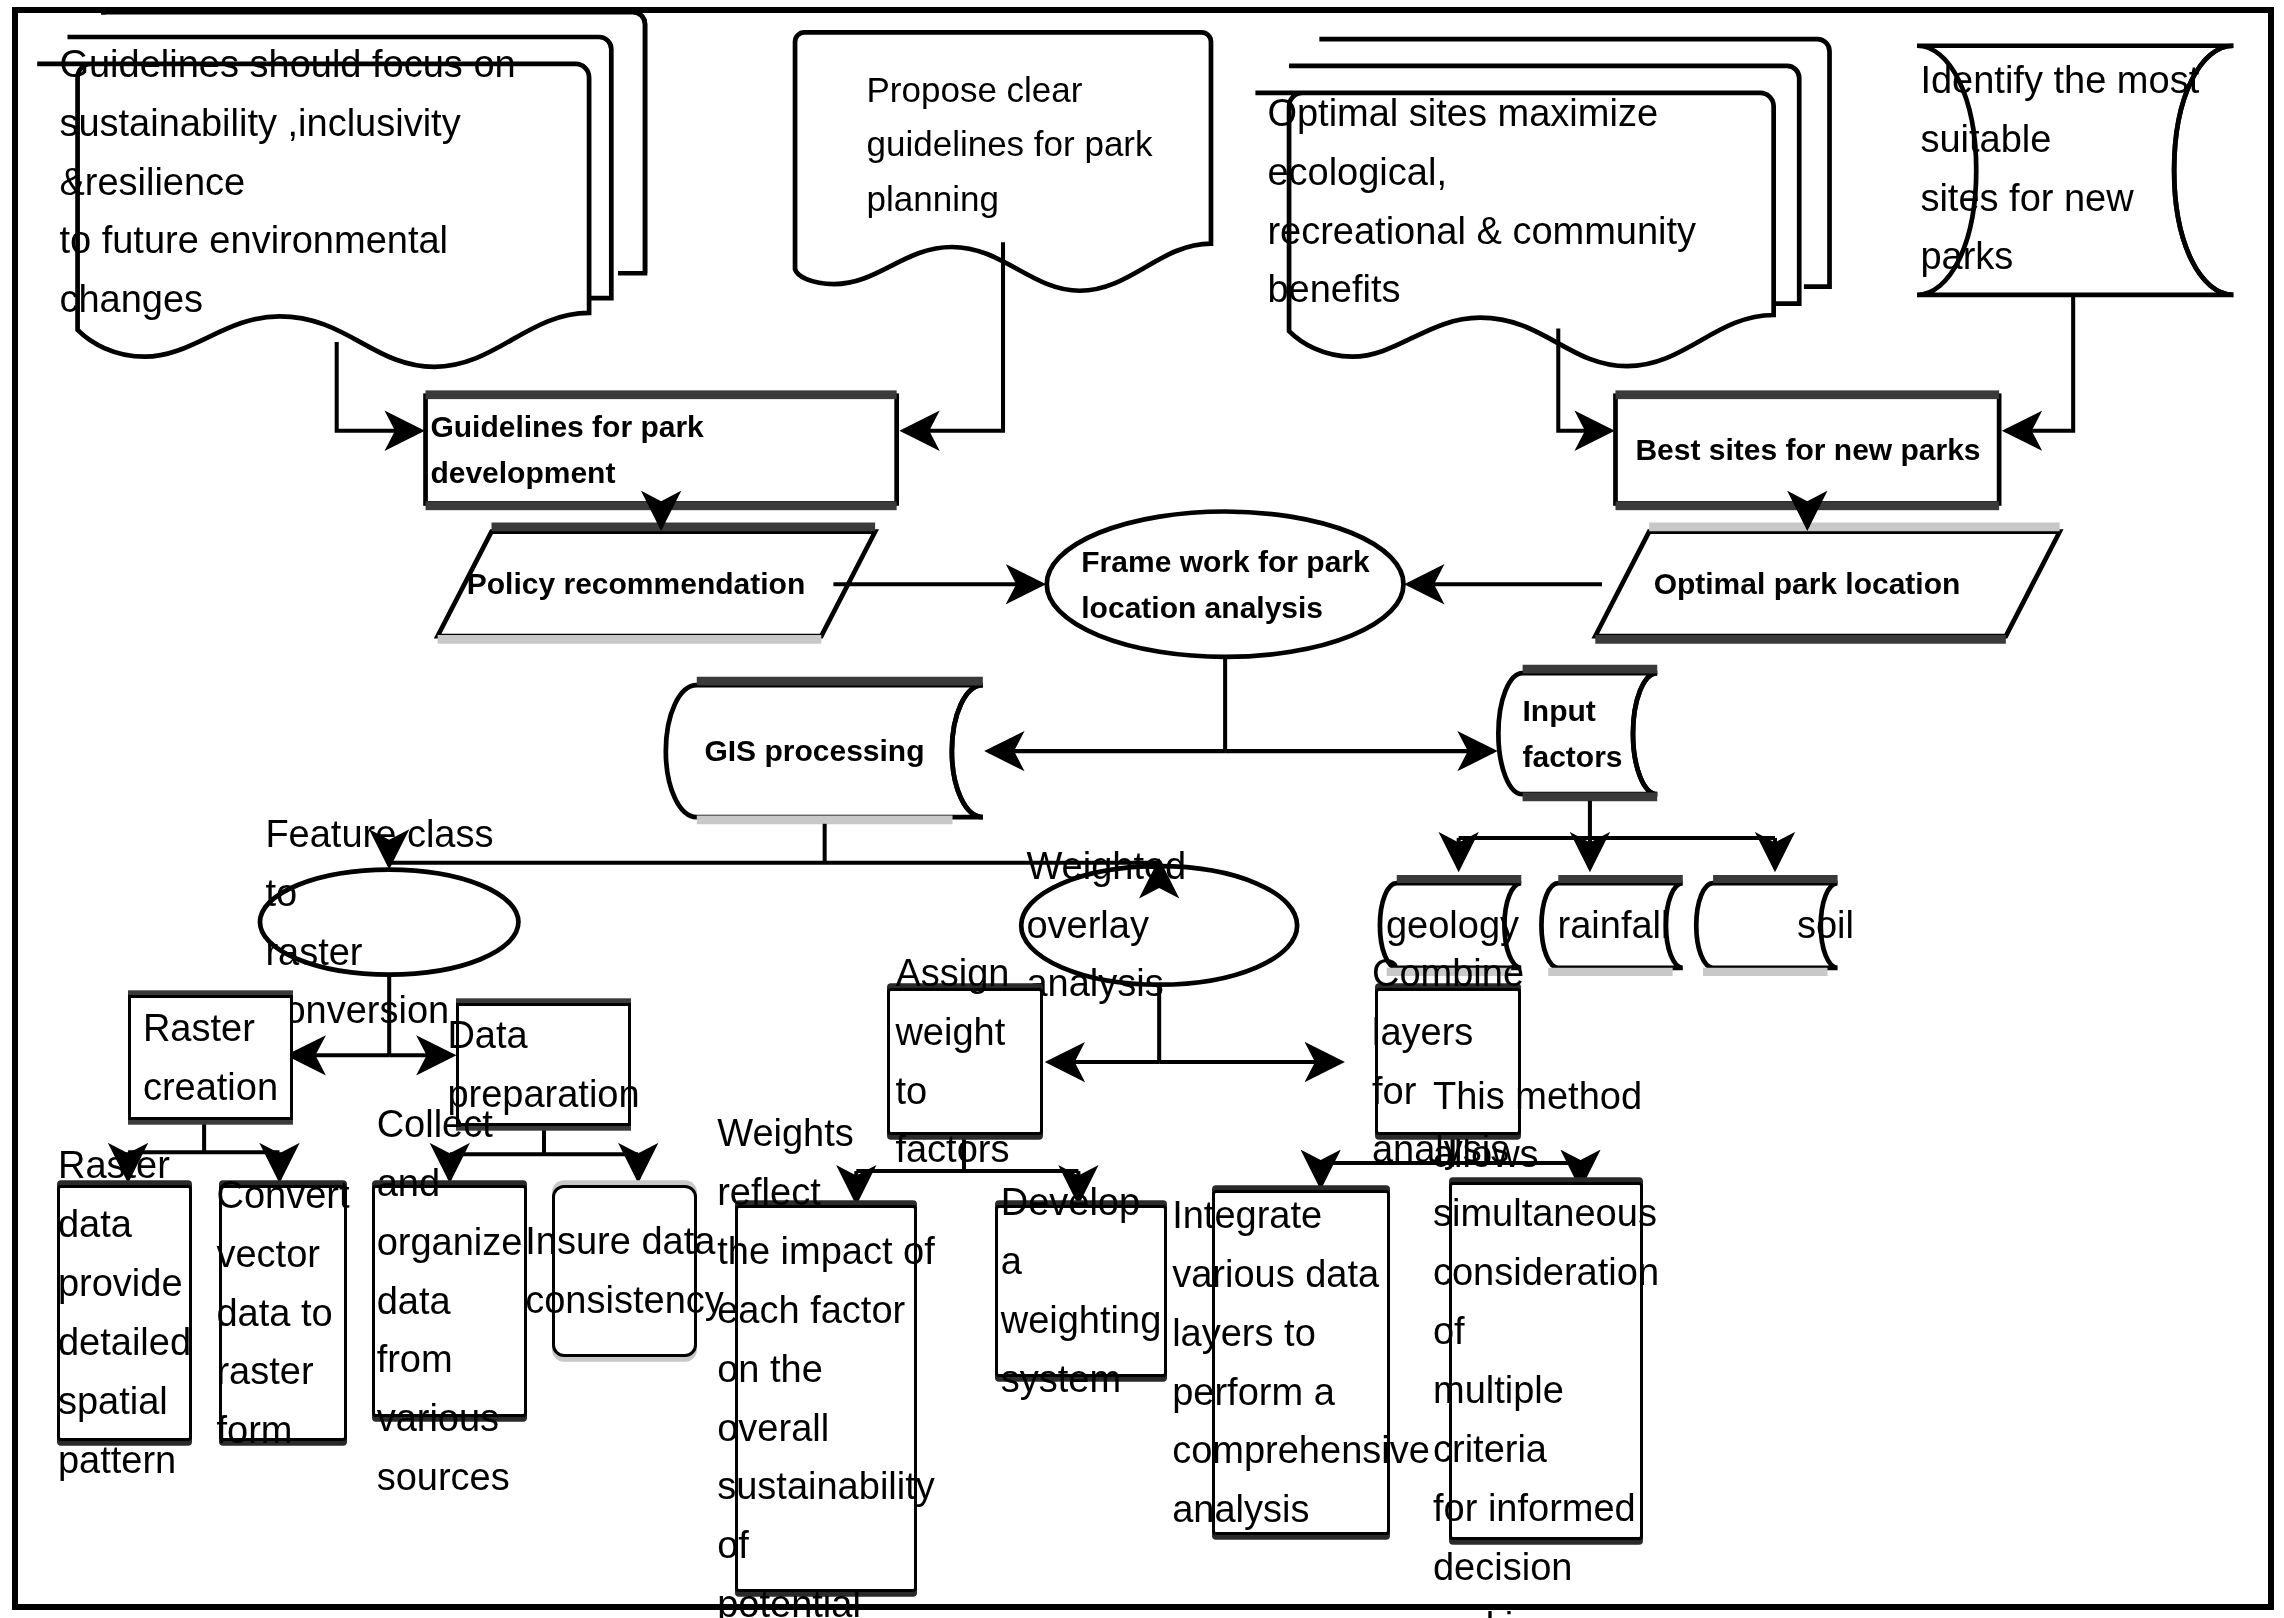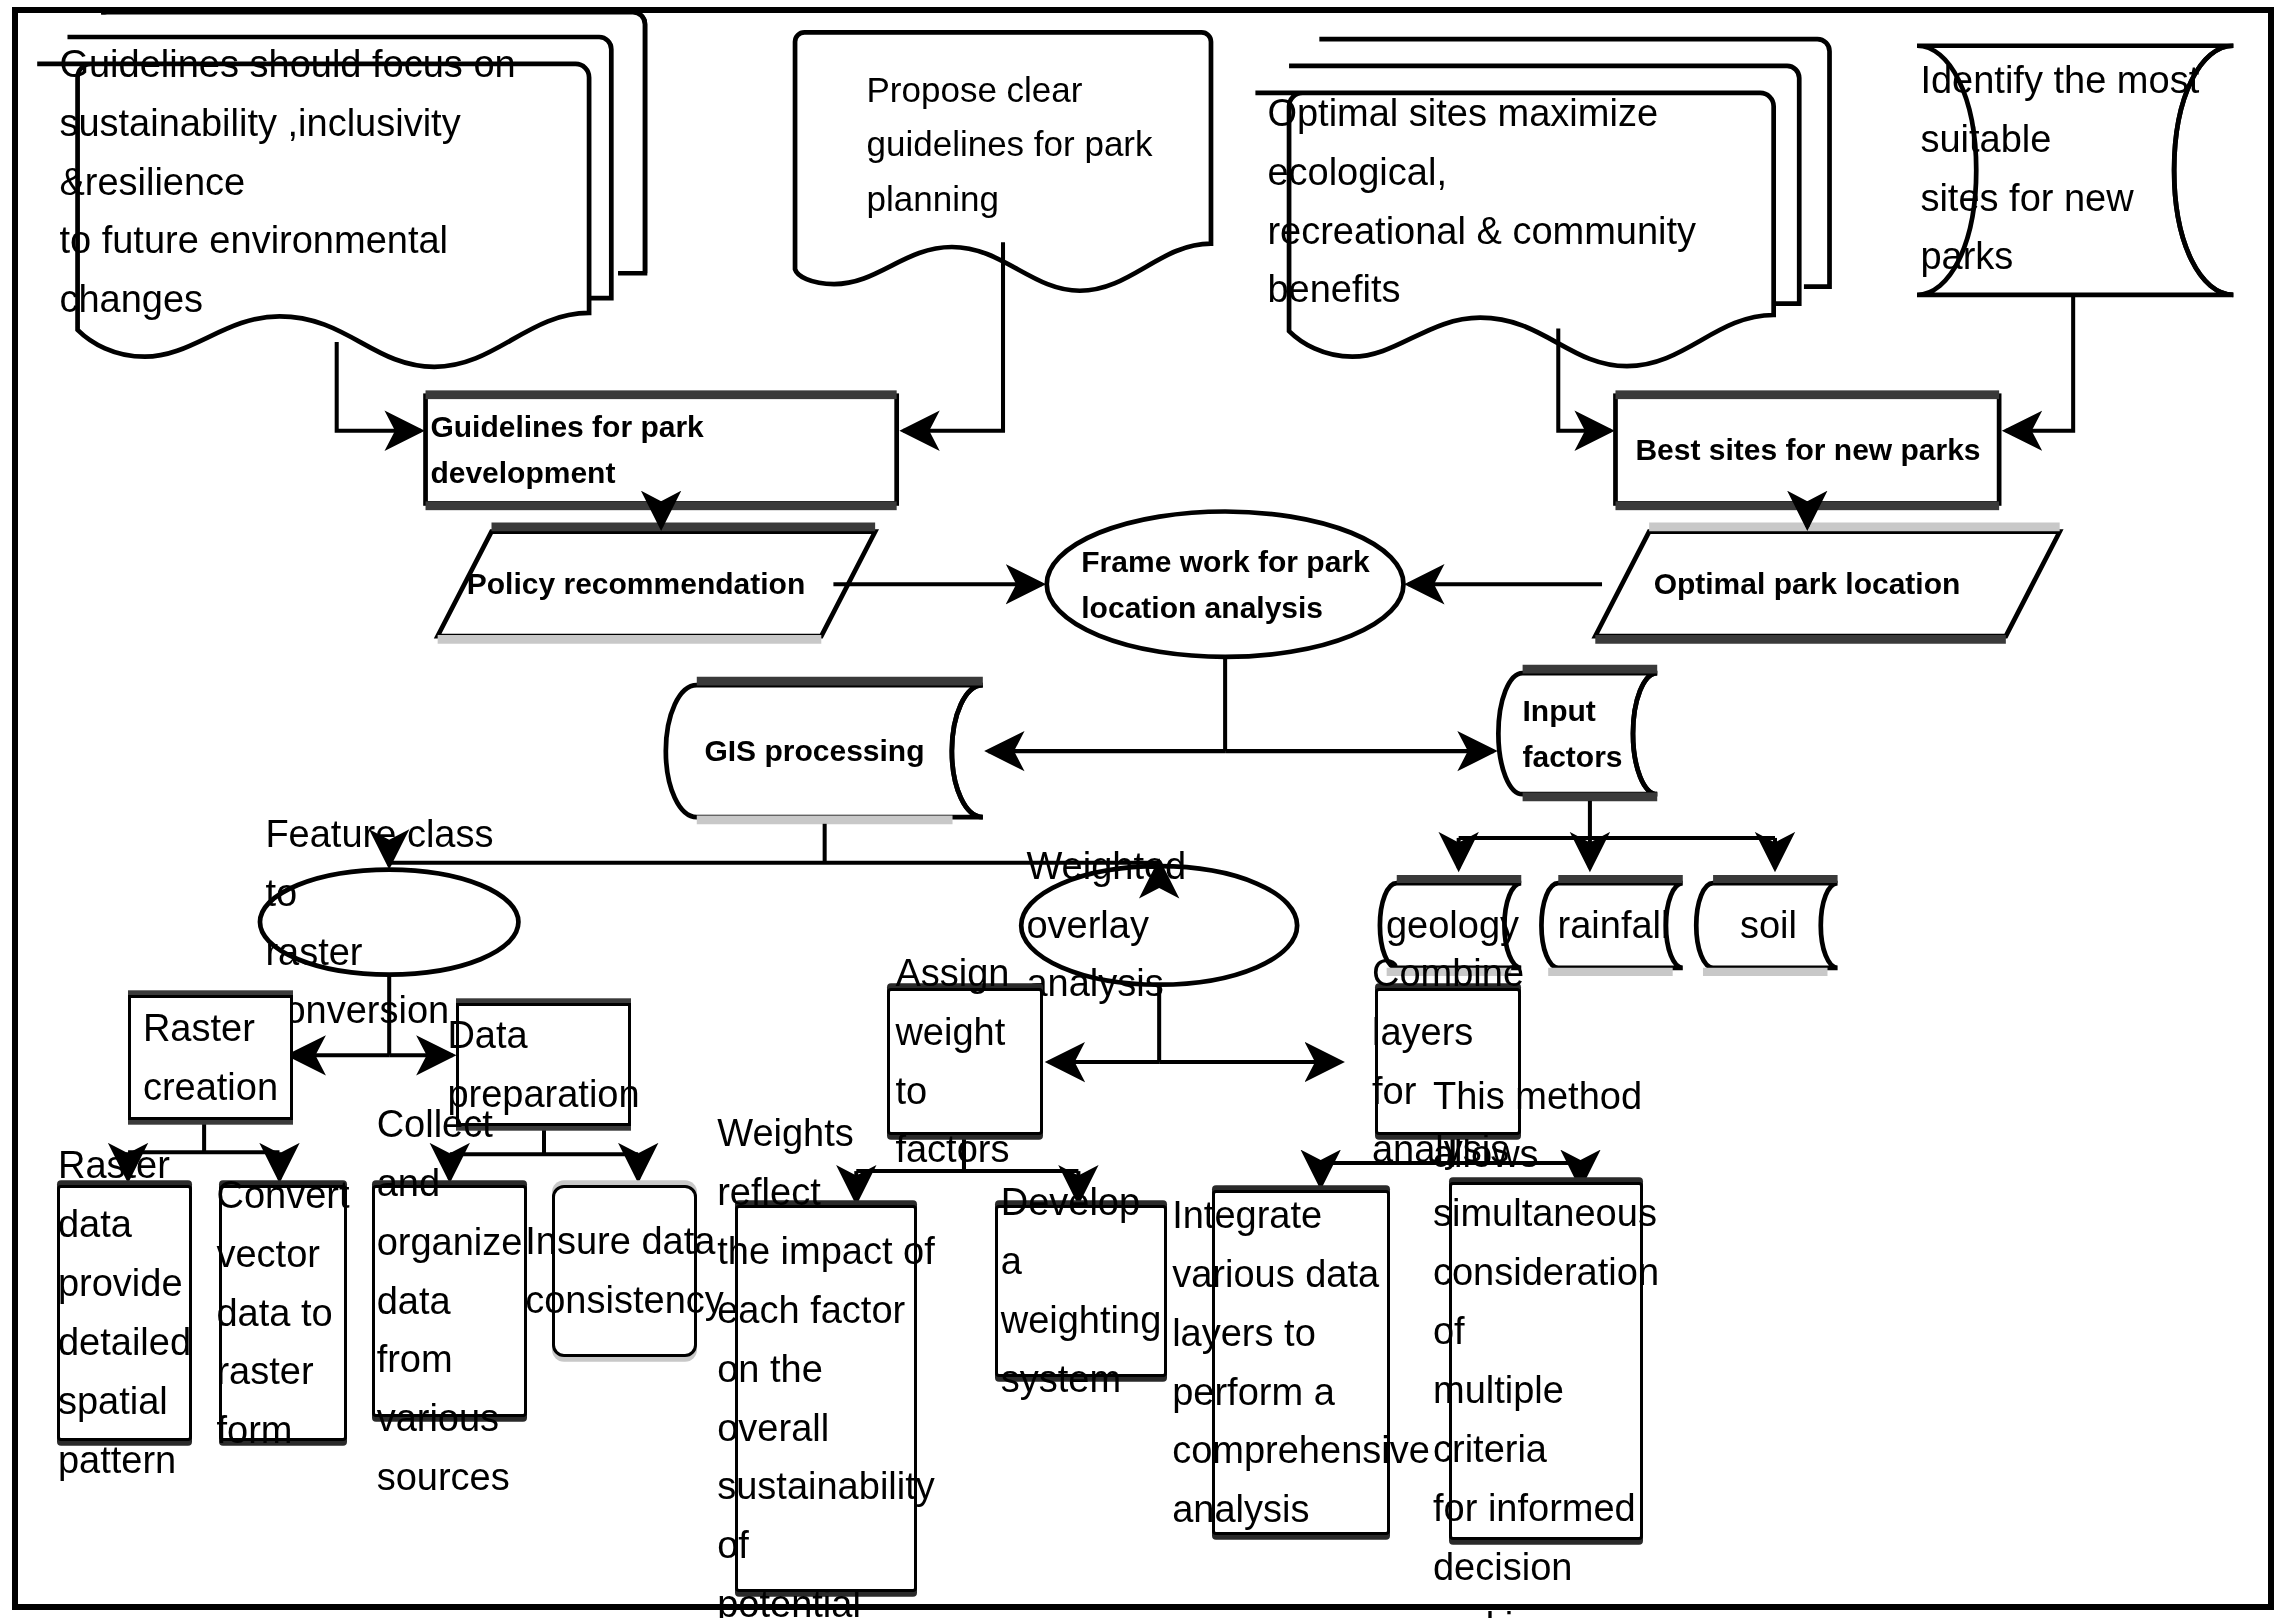--- a/index.html
+++ b/index.html
@@ -305,21 +305,21 @@
     <div class="label fs-44">Input
 factors</div>
   </div>
 
   <div class="node" style="left:1387px; top:887px; width:131px; height:77px;">
     <div class="label fs-42">geology</div>
   </div>
   <div class="node" style="left:1548px; top:887px; width:131px; height:77px;">
     <div class="label fs-42">rainfall</div>
   </div>
-  <div class="node" style="left:1703px; top:887px; width:131px; height:77px;">
+  <div class="node" style="left:1760px; top:887px; width:131px; height:77px;">
     <div class="label fs-42">soil</div>
   </div>
 
   <div class="node" style="left:260px; top:870px; width:259px; height:105px;">
     <div class="label fs-42">Feature class to
 raster conversion</div>
   </div>
 
   <div class="node" style="left:1021px; top:868px; width:276px; height:114px;">
     <div class="label fs-42">Weighted overlay

